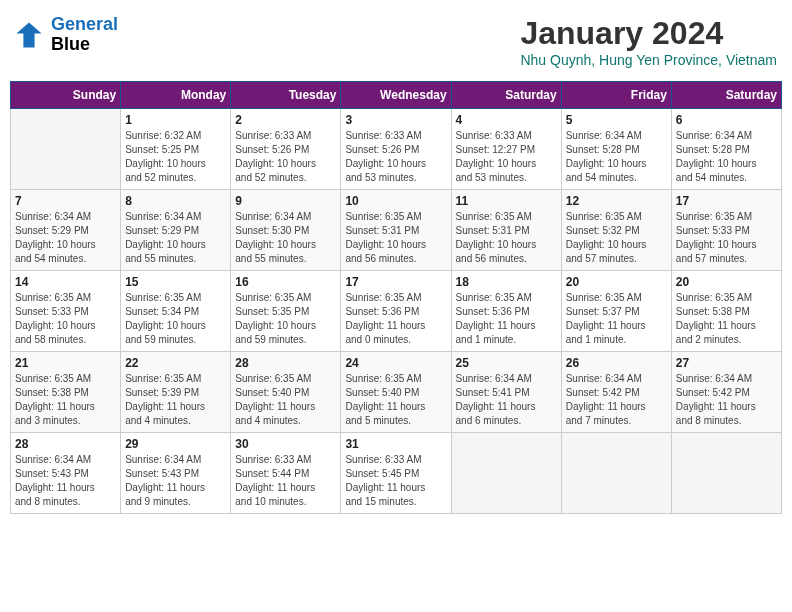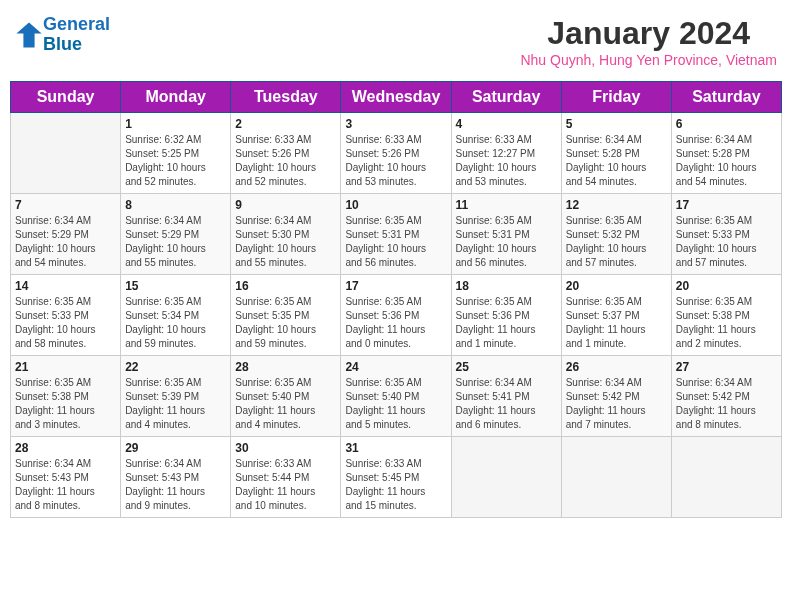--- a/index.html
+++ b/index.html
@@ -13,58 +13,58 @@
     .header {
       display: flex;
       justify-content: space-between;
       align-items: flex-start;
       margin-bottom: 8px;
       padding: 5px 5px;
     }
     .logo {
       display: flex;
       align-items: center;
-      gap: 0;
+      gap: 8px;
     }
     .logo-text {
       font-size: 18px;
       font-weight: bold;
       color: #333;
       line-height: 1.1;
     }
     .logo-text span {
       color: #1a6fba;
     }
     .logo-icon {
       width: 28px;
       height: 28px;
     }
     .title-area {
-      text-align: center;
+      text-align: left;
     }
     .month-title {
       font-size: 32px;
       font-weight: bold;
       color: #333;
     }
     .subtitle {
       font-size: 14px;
-      color: #ec4899;
+      color: #0f766e;
     }
     table {
       width: 100%;
       border-collapse: collapse;
       font-size: 11px;
     }
     thead tr th {
-      background-color: #a21caf;
+      background-color: #701a75;
       color: #fff;
       padding: 6px 4px;
-      text-align: center;
-      font-size: 16px;
+      text-align: right;
+      font-size: 12px;
       font-weight: bold;
       border: 1px solid #1a5490;
     }
     tbody tr td {
       border: 1px solid #ccc;
       vertical-align: top;
       padding: 4px 4px;
       height: 80px;
       width: 14.28%;
       background: #fff;
@@ -91,21 +91,21 @@
 </head>
 <body>
 
 <div class="header">
   <div class="logo">
     <svg class="logo-icon" viewBox="0 0 40 40">
       <polygon points="20,2 38,18 28,18 28,38 12,38 12,18 2,18" fill="#1a6fba"></polygon>
     </svg>
     <div class="logo-text">
       <div><span>General</span></div>
-      <div><span style="color:#0369a1">Blue</span></div>
+      <div><span style="color:#000000">Blue</span></div>
     </div>
   </div>
   <div class="title-area">
     <div class="month-title">January 2024</div>
     <div class="subtitle">Nhu Quynh, Hung Yen Province, Vietnam</div>
   </div>
 </div>
 
 <table>
   <thead>

